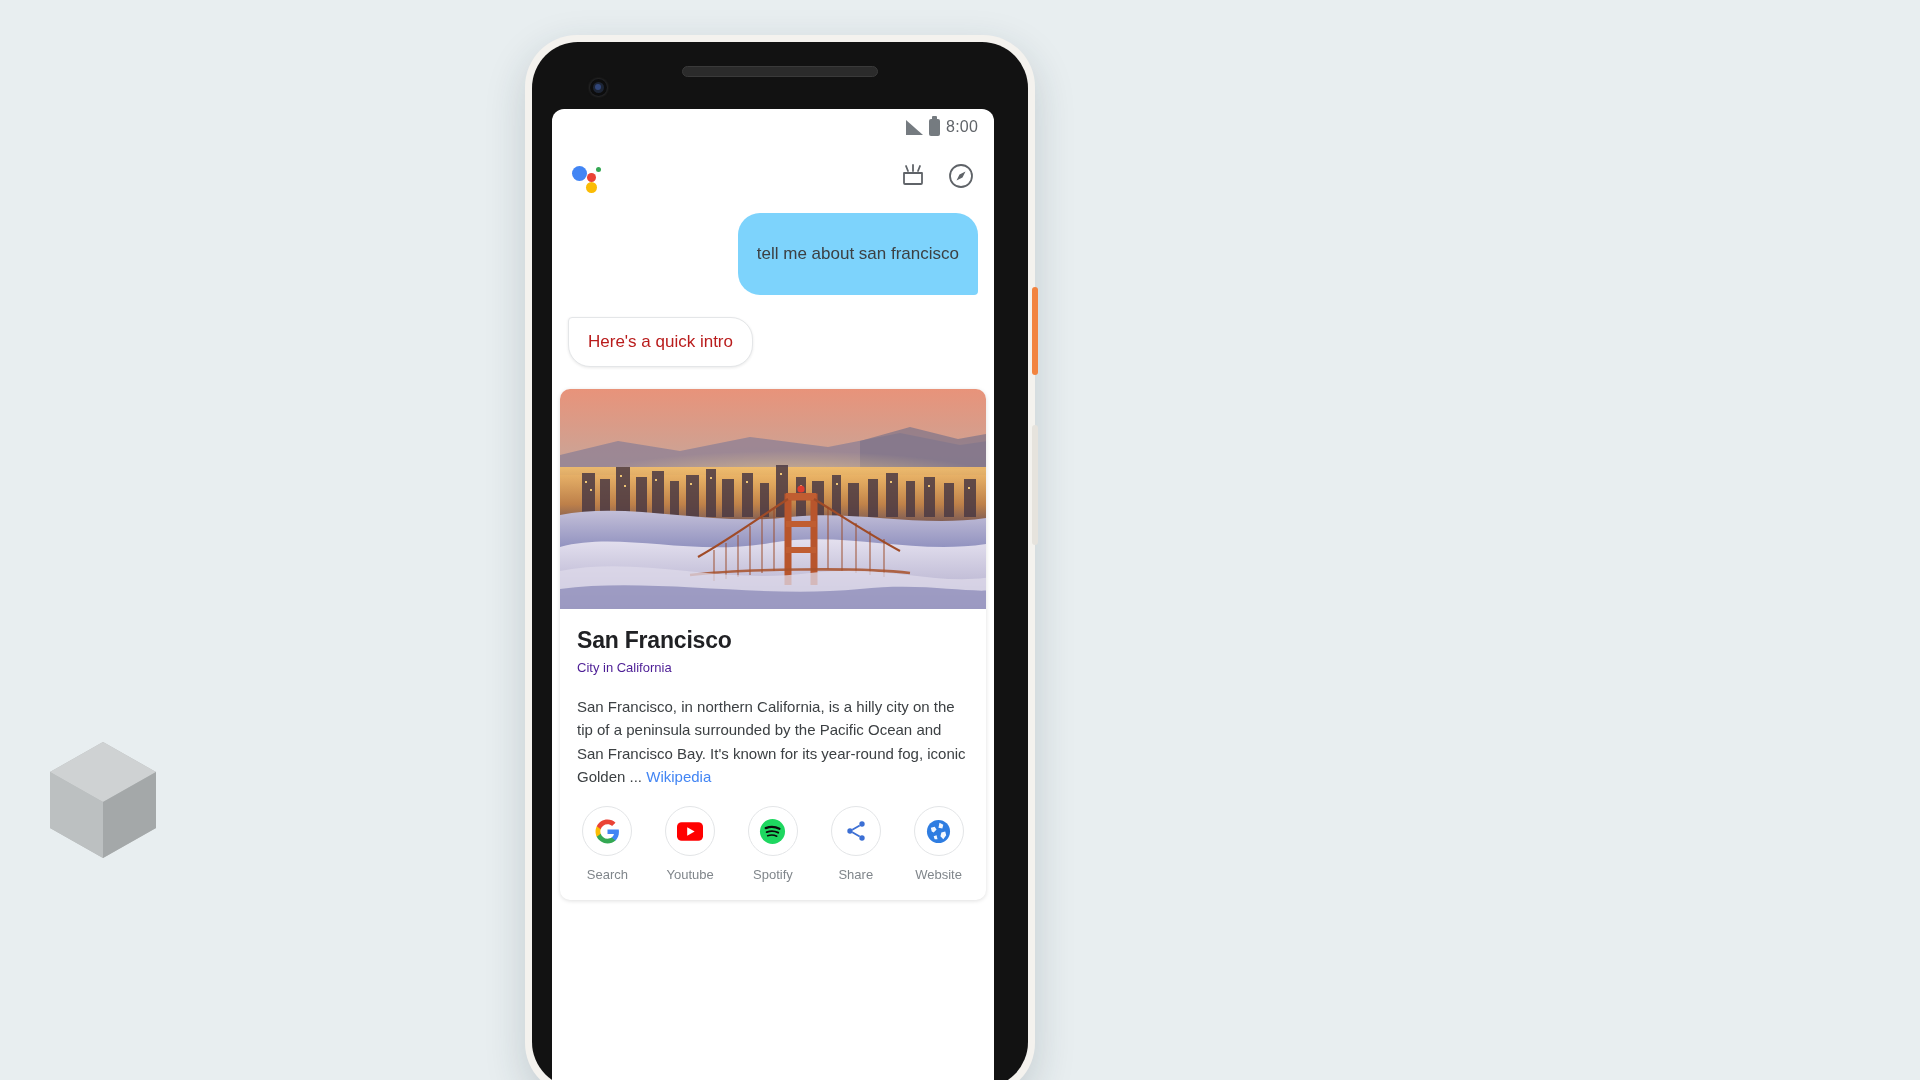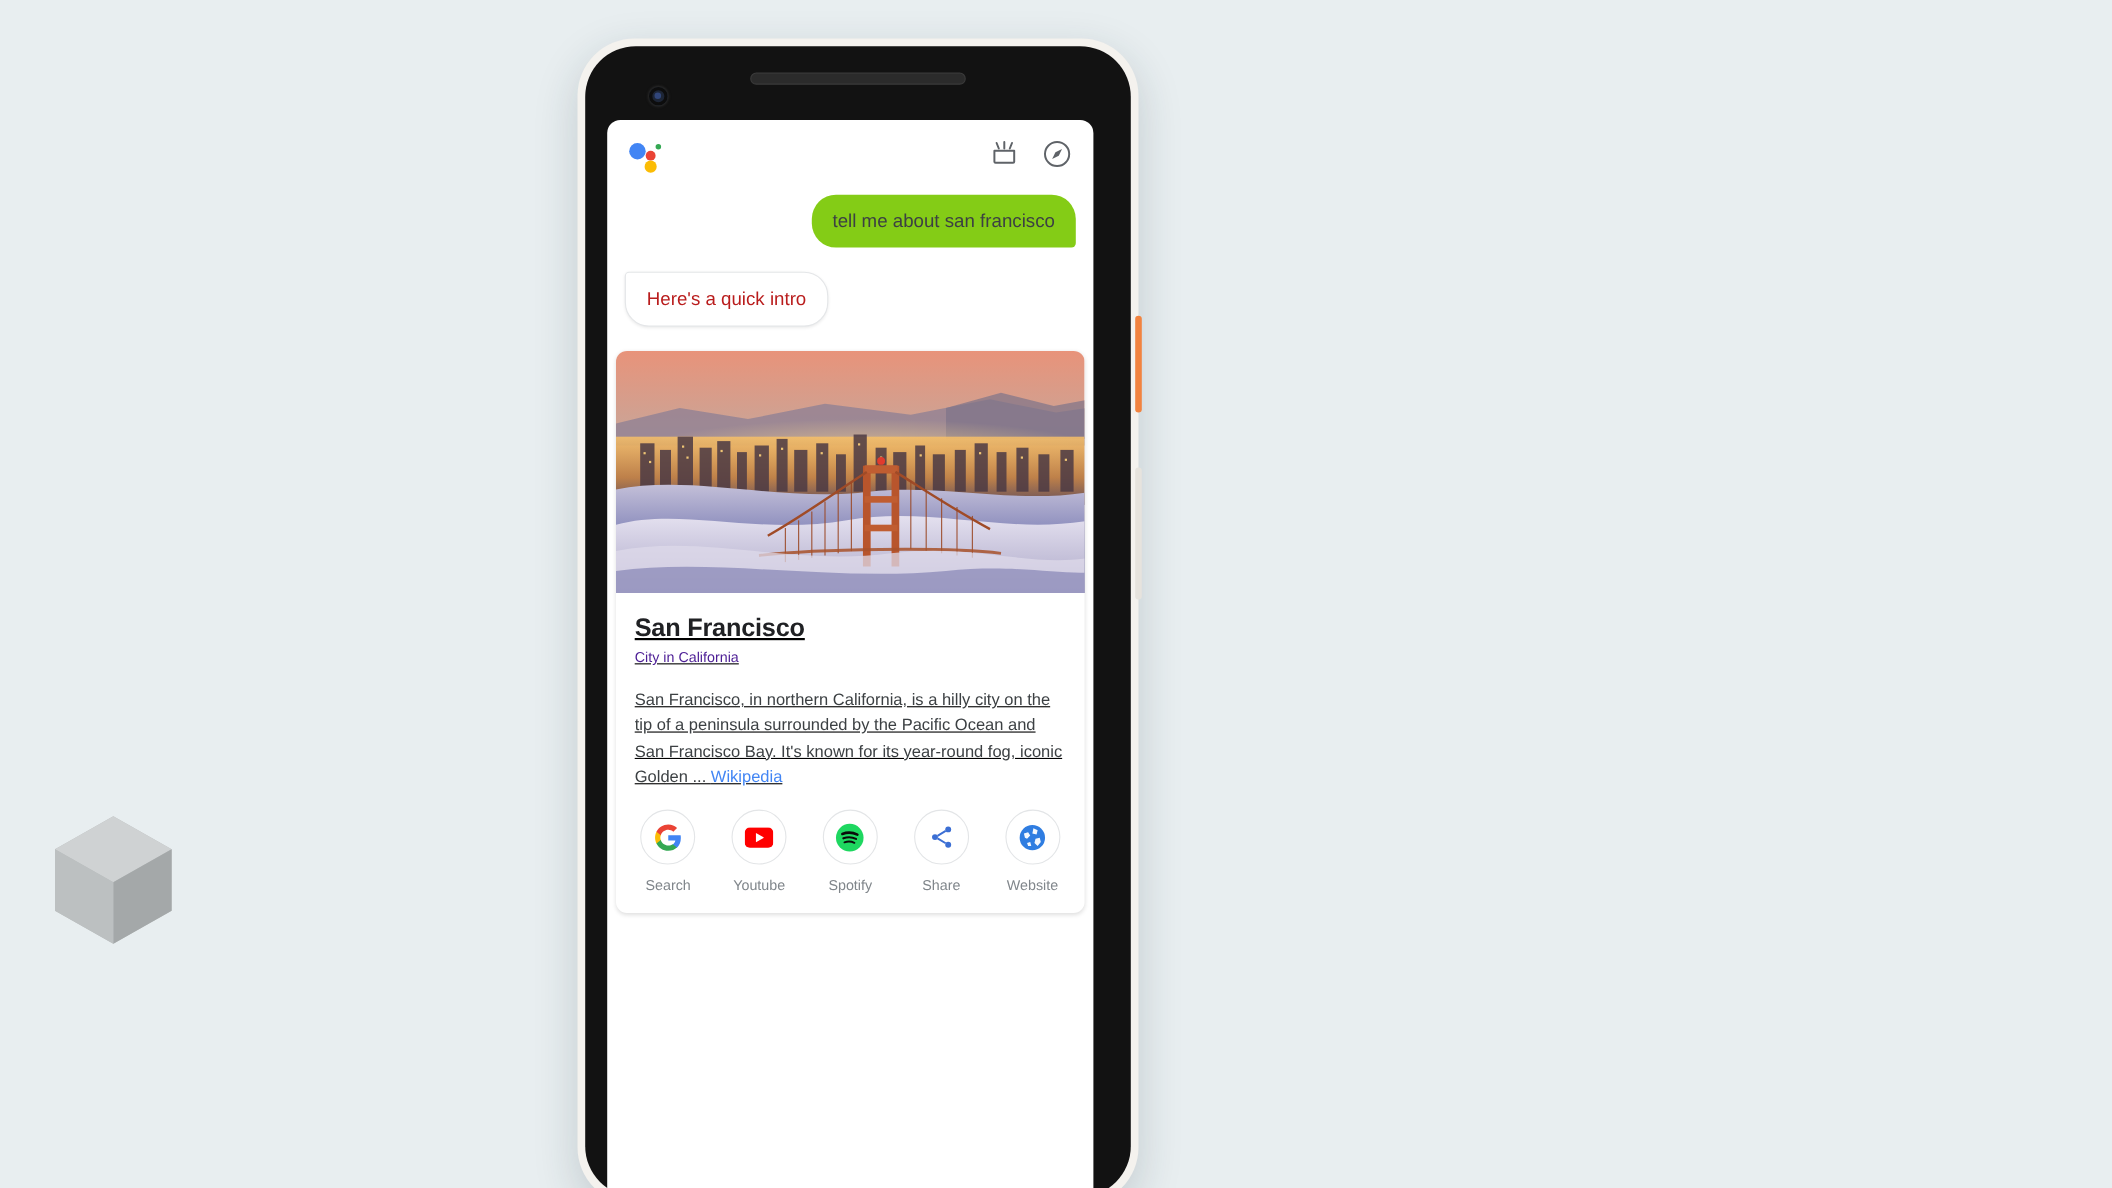--- a/index.html
+++ b/index.html
@@ -99,44 +99,44 @@
   .al-yellow{ width: 11px; height: 11px; background: #fbbc05; left: 14px; top: 21px; }
 
   .header-actions { display: flex; align-items: center; gap: 22px; }
   .hdr-icon { width: 26px; height: 26px; cursor: pointer; }
   .hdr-icon svg { display: block; }
 
   
   .convo { padding: 6px 16px 0; }
   .bubble-user {
     margin-left: auto; max-width: 78%;
-    background: #84cc16; color: #3c4043;
+    background: #7dd3fc; color: #3c4043;
     font-size: 17px; line-height: 1.3;
-    padding: 13px 19px; border-radius: 22px 22px 4px 22px;
+    padding: 30px 19px; border-radius: 22px 22px 4px 22px;
     width: fit-content;
   }
   .bubble-assistant {
     margin-top: 22px; width: fit-content; max-width: 78%;
     background: #ffffff; color: #b91c1c;
     font-size: 17px; line-height: 1.3;
     padding: 13px 19px;
     border-radius: 4px 22px 22px 22px;
     border: 1px solid #e4e6e8;
     box-shadow: 0 1px 3px rgba(0,0,0,.09);
   }
 
   
   .card {
     margin: 22px 8px 0; background: #fff;
     border-radius: 10px;
     box-shadow: 0 1px 4px rgba(0,0,0,.13);
     overflow: hidden;
   }
   .card-hero { height: 220px; position: relative; overflow: hidden; }
-  .card-body { padding: 18px 17px 0; text-decoration: underline; }
+  .card-body { padding: 18px 17px 0; }
   .card-title { font-size: 23px; font-weight: bold; color: #202124; letter-spacing: -.2px; }
   .card-subtitle { font-size: 13px; color: #4c1d95; margin-top: 6px; }
   .card-desc {
     margin-top: 20px; font-size: 15px; line-height: 1.55; color: #3c4043;
   }
   .card-desc a { color: #4285f4; text-decoration: none; }
 
   .actions {
     display: flex; justify-content: space-between;
     padding: 18px 14px 18px; gap: 16px;
@@ -167,20 +167,27 @@
   <div class="phone-outer">
     <div class="phone-body">
       <div class="speaker"></div>
       <div class="camera"></div>
     </div>
     <div class="btn-power"></div>
     <div class="btn-vol"></div>
 
     <div class="screen">
 
+      <div class="statusbar">
+        <span class="sig-icon">
+            <span class="tri"></span>
+          </span>
+        <span class="bat-icon"></span>
+        <span class="clock">8:00</span>
+      </div>
 
       <div class="app-header">
         <div class="assistant-logo">
           <i class="al-blue"></i>
             <i class="al-red"></i>
             <i class="al-green"></i>
             <i class="al-yellow"></i>
         </div>
         <div class="header-actions">
           <span class="hdr-icon">

